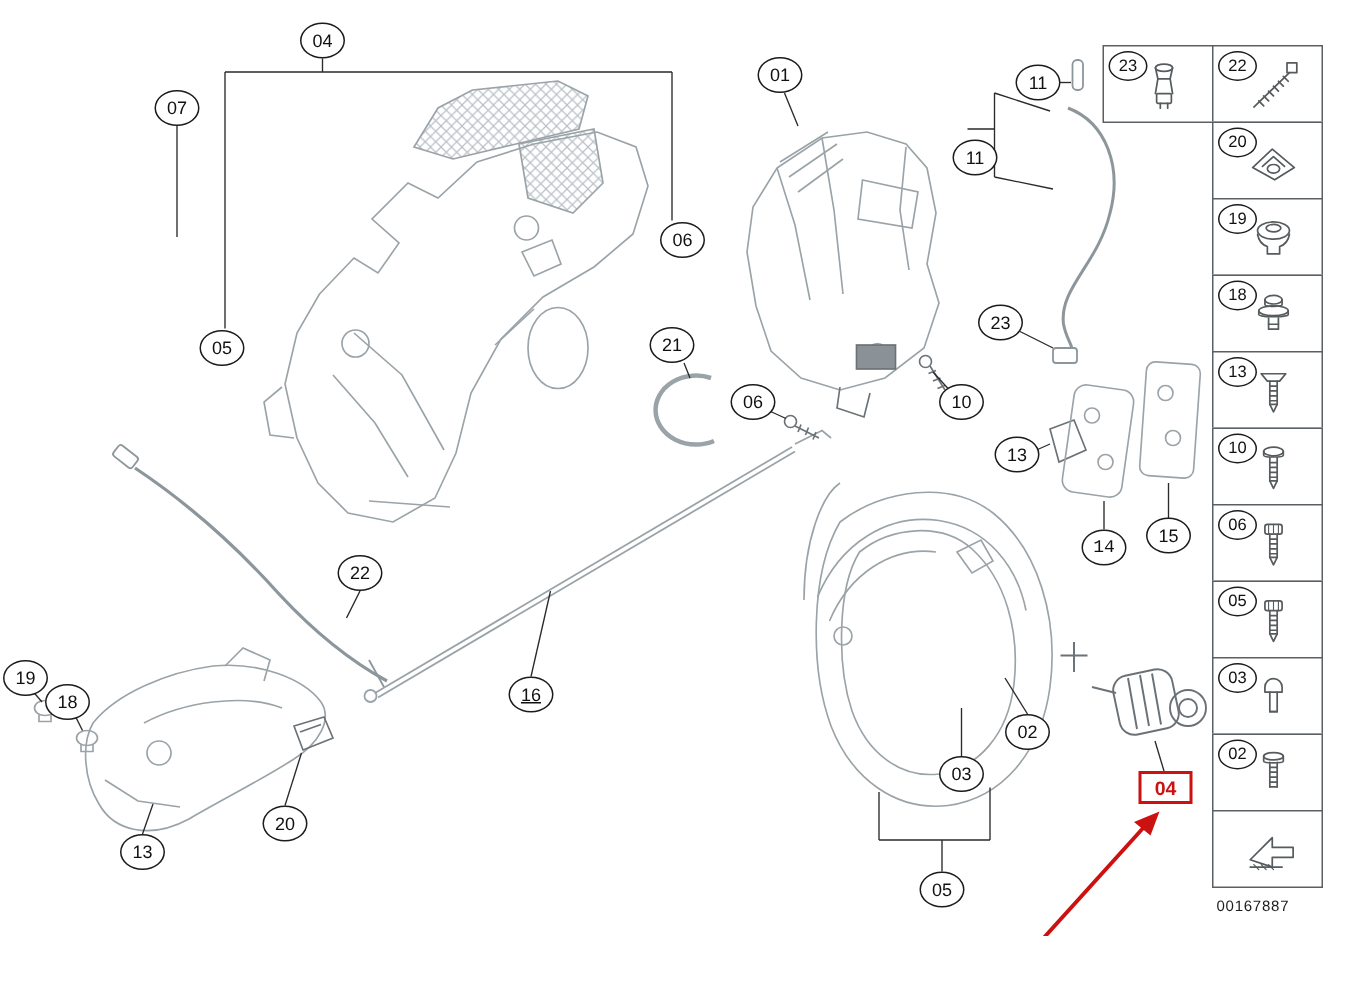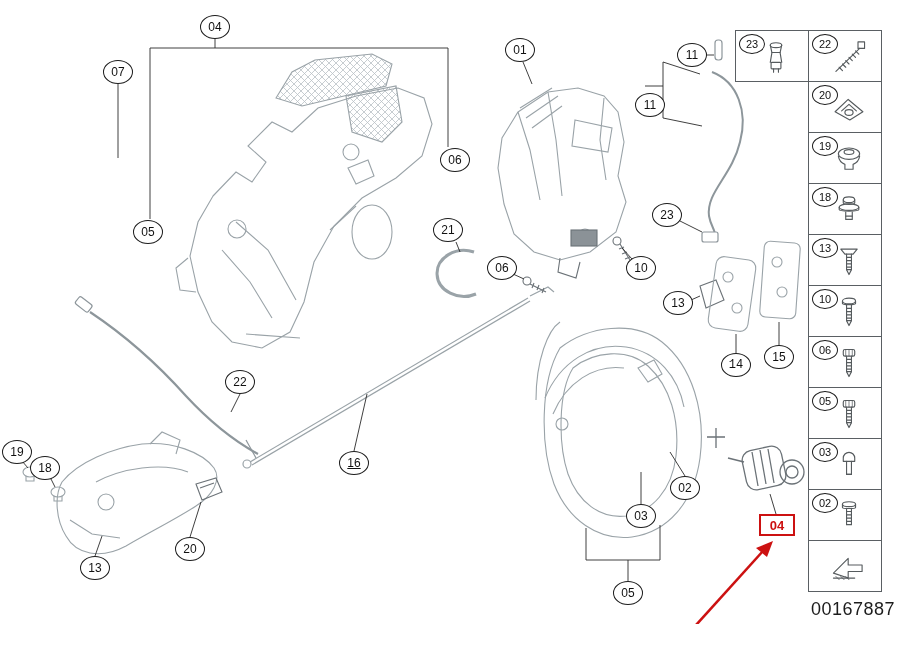--- a/index.html
+++ b/index.html
@@ -21,21 +21,21 @@
   .sb-cell { position:absolute; background:#fff; border:1px solid #5a5f63; z-index:4; }
   .sb-num {
     position:absolute; left:3px; top:3px; width:26px; height:20px;
     border:1px solid #1c1c1c; border-radius:50%; background:#fff;
     display:flex; align-items:center; justify-content:center; font-size:11px; color:#111;
   }
   .sb-icon { position:absolute; left:50%; top:50%; transform:translate(-40%,-46%); }
   .sb-icon svg { display:block; }
   .diagram-id {
     position:absolute; left:811px; top:599px; width:76px;
-    font-size:18px; color:#1c1c1c; letter-spacing:0.5px; z-index:4;
+    font-size:10px; color:#1c1c1c; letter-spacing:0.5px; z-index:4;
   }
 </style>
 </head>
 <body>
 
 <div class="stage">
 
   <svg class="art" width="902" height="661" viewBox="0 0 902 661">
     <defs>
       <pattern id="xhatch" width="7" height="7" patternUnits="userSpaceOnUse">

